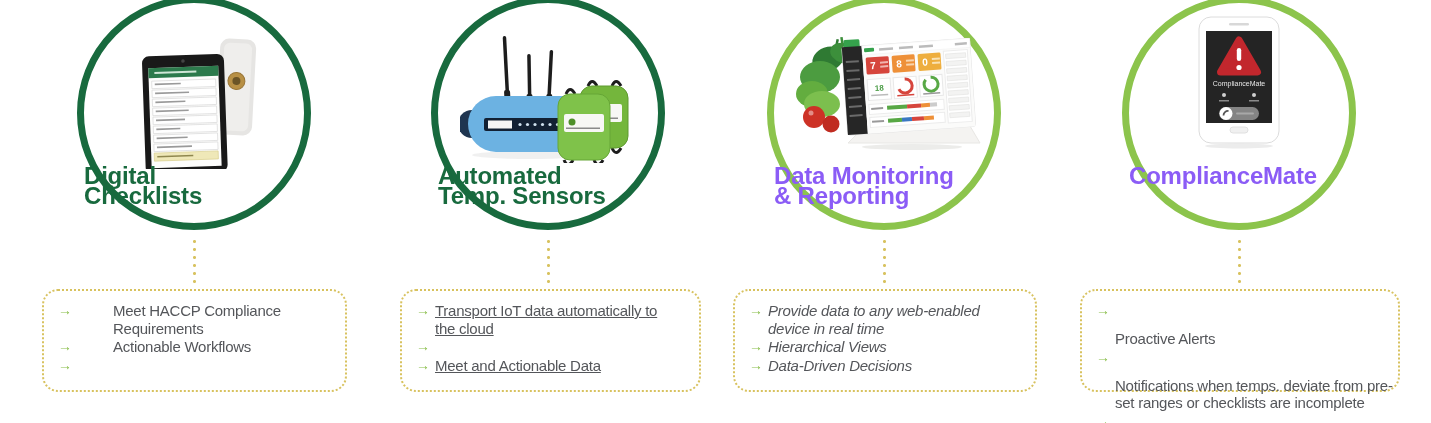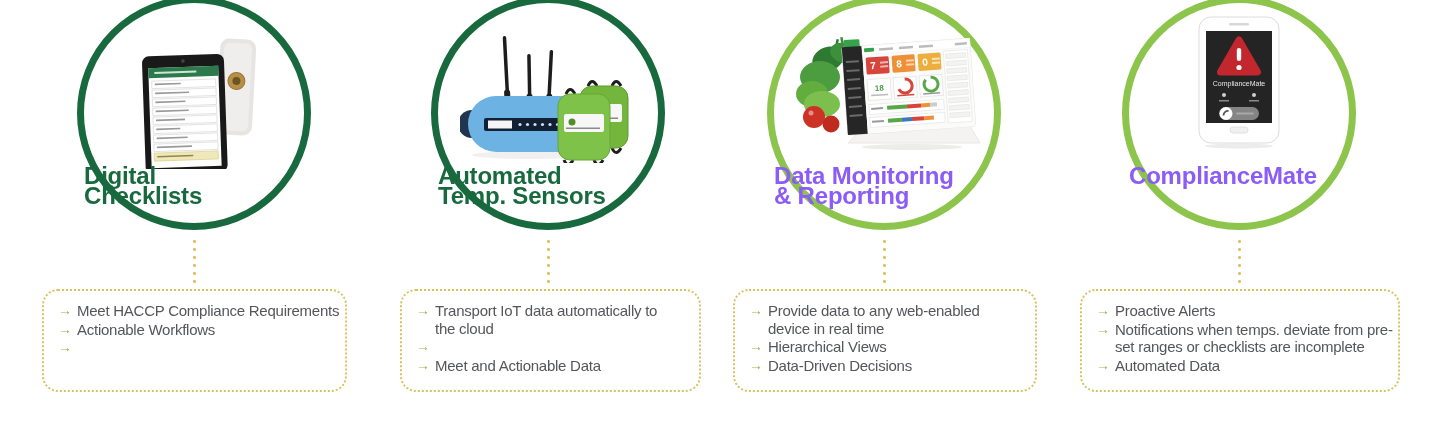--- a/index.html
+++ b/index.html
@@ -15,24 +15,24 @@
   .t-dark{color:#186a3e;}
   .t-light{color:#8b5cf6;}
   .connector{position:absolute;top:240px;width:3px;height:46px;
              background-image:radial-gradient(circle at 1.5px 1.5px,#d8c25f 1.3px,rgba(0,0,0,0) 1.6px);
              background-size:3px 8px;background-repeat:repeat-y;}
   .bullet-box{position:absolute;top:289px;height:103px;box-sizing:border-box;
               border:2px dotted #d8c25f;border-radius:16px;padding:11px 4px 0 14px;background:#fff;}
   .bullet{display:flex;align-items:flex-start;margin:0 0 1px 0;}
   .arrow{flex:none;width:19px;color:#8bbf4d;font-size:14px;line-height:17.5px;}
   .btext{font-size:15px;line-height:17.5px;color:#54565a;letter-spacing:-0.25px;}
-  .col0 .btext{max-width:270px;}
-  .col1 .btext{max-width:240px;}
-  .col2 .btext{max-width:240px;}
-  .col3 .btext{max-width:287px;}
+  .col0 .btext{max-width:270px;margin-left:36px;}
+  .col1 .btext{max-width:240px;text-decoration:underline;}
+  .col2 .btext{max-width:240px;font-style:italic;}
+  .col3 .btext{max-width:287px;margin-top:28px;}
   .img{position:absolute;}
   svg text{font-family:"Liberation Sans","DejaVu Sans",sans-serif;}
 </style>
 </head>
 <body>
 
 <div id="canvas">
 
   <div class="stub" style="left:192px"></div>
   <div class="circle c-dark" style="left:77px">

